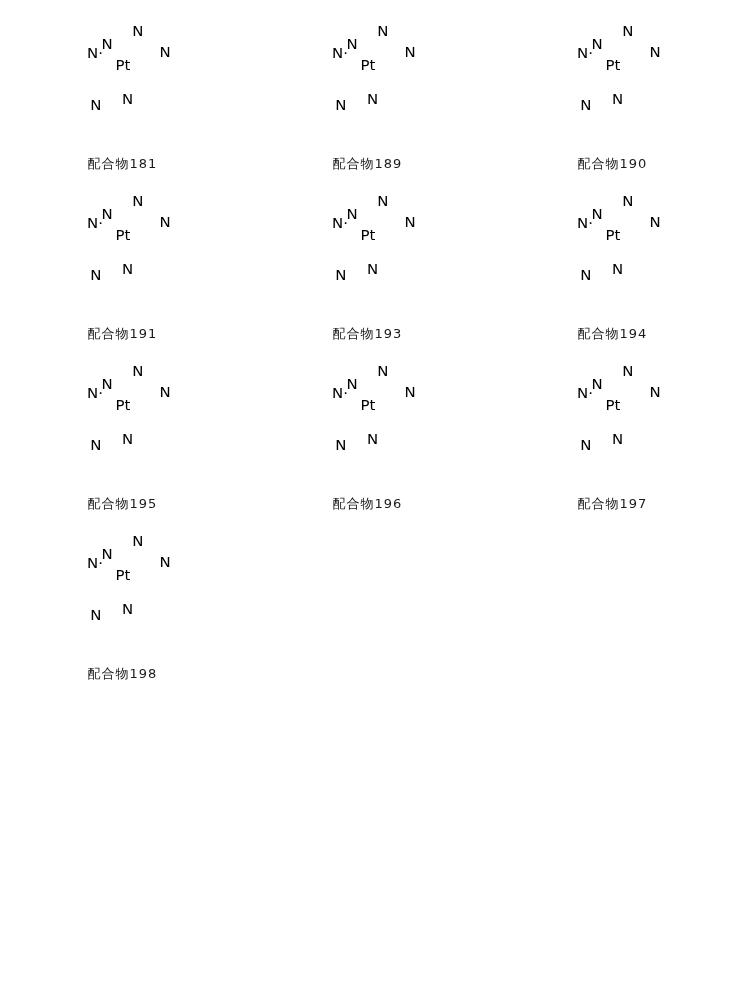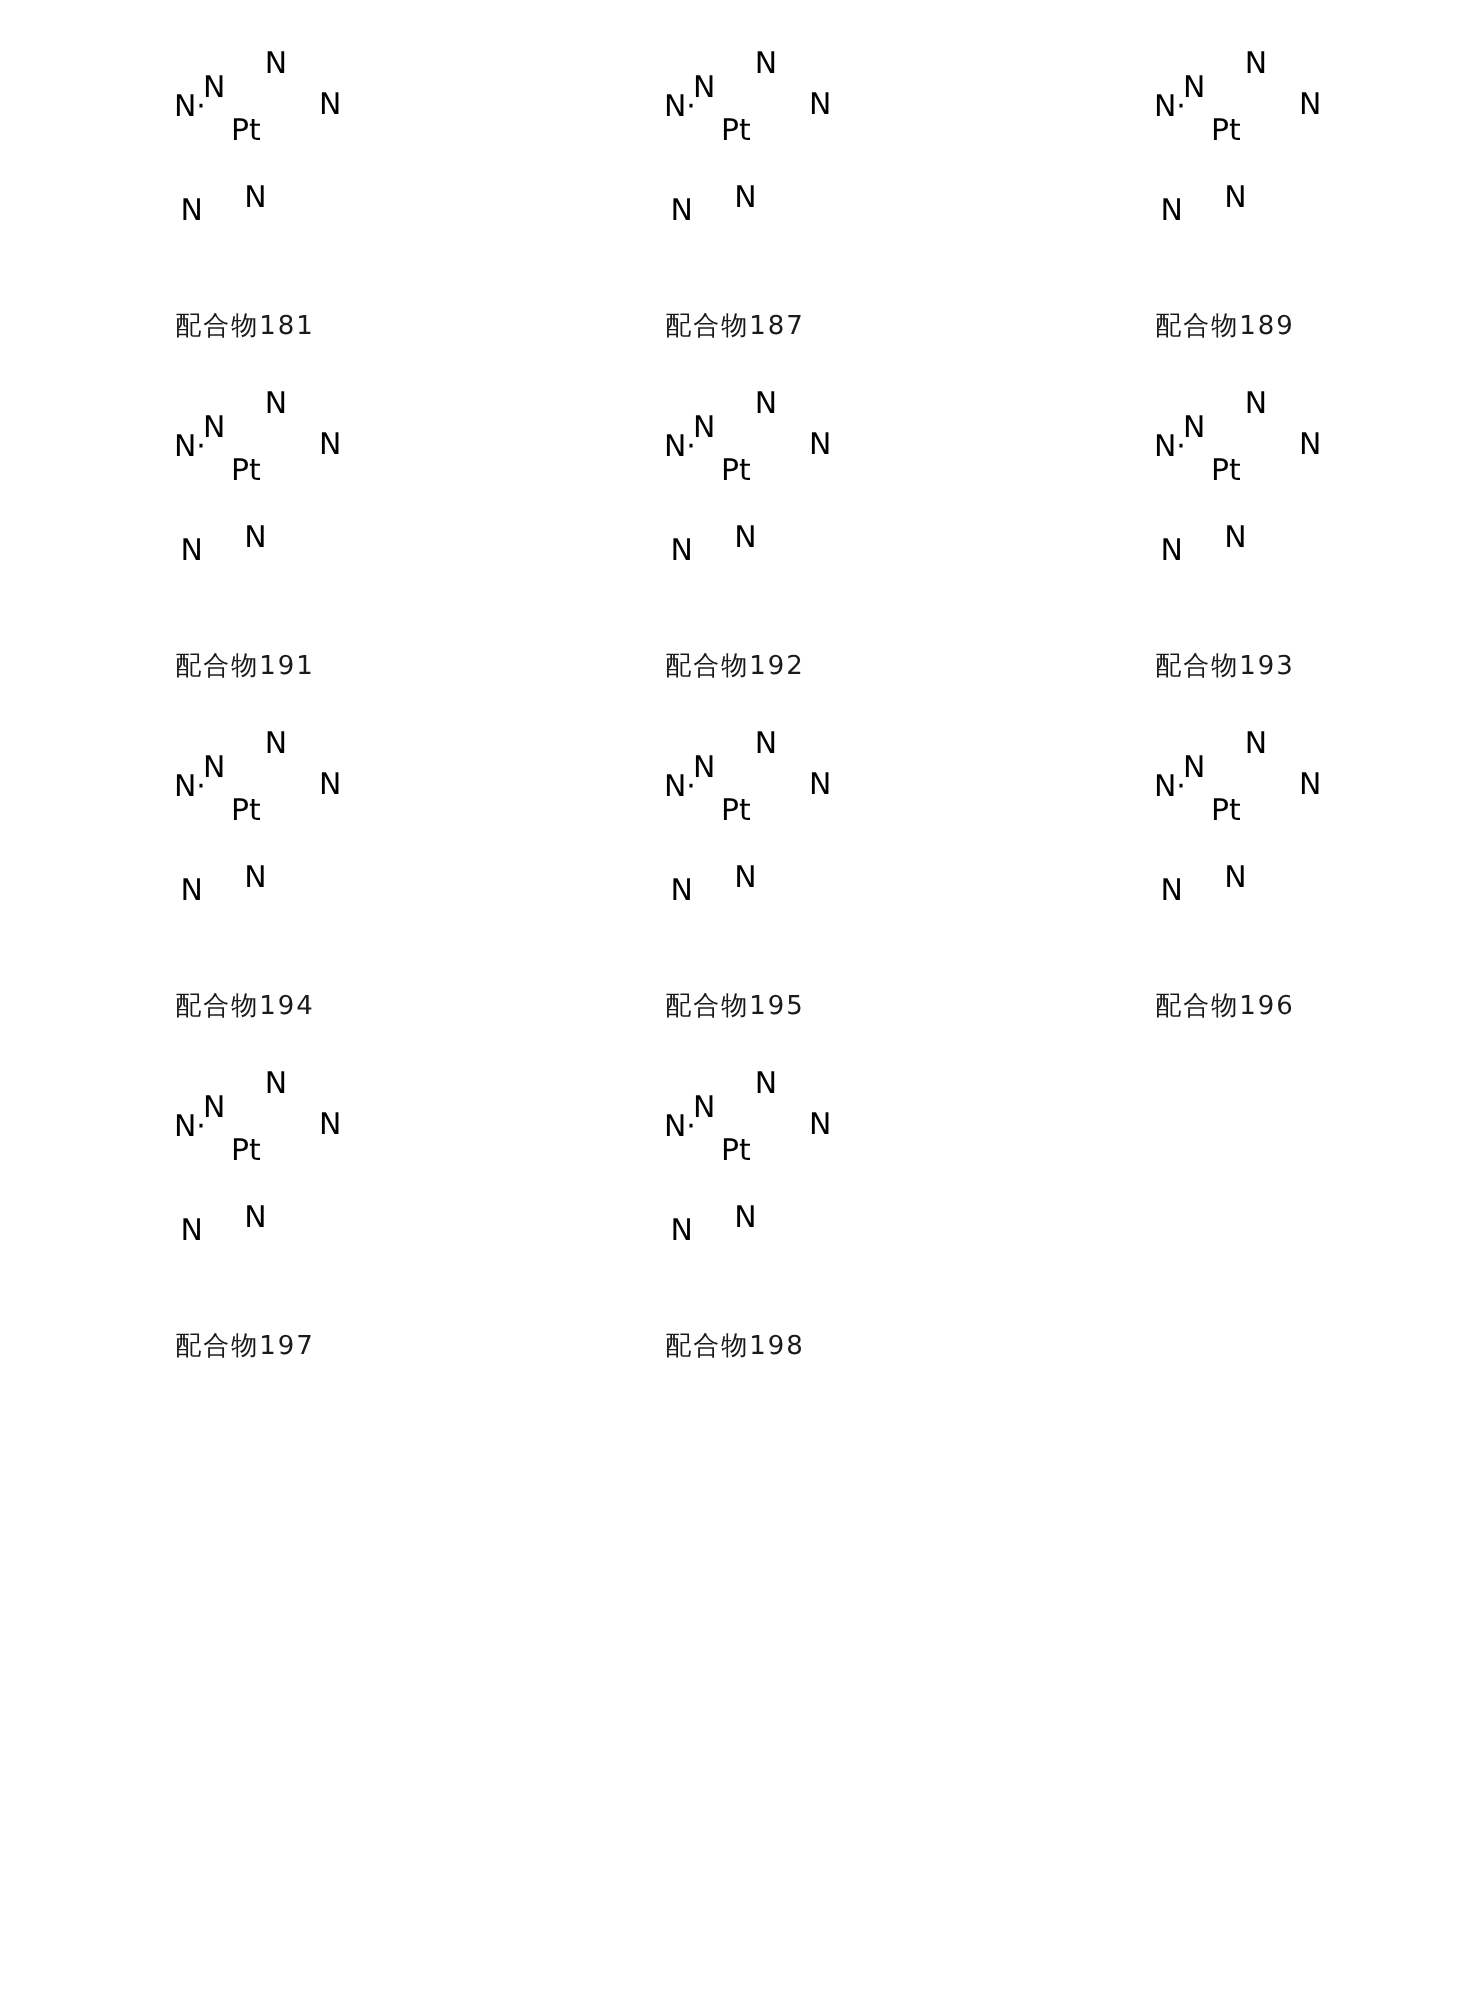--- a/index.html
+++ b/index.html
@@ -197,47 +197,40 @@
   <figure class="cell">
       <svg class="structure" viewBox="2 -14 180 152">
         <use href="#core" xlink:href="#core"></use>
         <use href="#sub-isopropyl" xlink:href="#sub-isopropyl"></use>
       </svg>
       <figcaption class="cap">配合物181</figcaption>
     </figure>
   <figure class="cell">
       <svg class="structure" viewBox="2 -14 180 152">
         <use href="#core" xlink:href="#core"></use>
-        <use href="#sub-dipp" xlink:href="#sub-dipp"></use>
-      </svg>
-      <figcaption class="cap">配合物187</figcaption>
-    </figure>
-  <figure class="cell">
-      <svg class="structure" viewBox="2 -14 180 152">
-        <use href="#core" xlink:href="#core"></use>
         <use href="#sub-isopropyl" xlink:href="#sub-isopropyl"></use>
         <use href="#top-phenyl" xlink:href="#top-phenyl"></use>
       </svg>
       <figcaption class="cap">配合物189</figcaption>
     </figure>
   <figure class="cell">
       <svg class="structure" viewBox="2 -14 180 152">
         <use href="#core" xlink:href="#core"></use>
+        <use href="#sub-isobutyl" xlink:href="#sub-isobutyl"></use>
+        <use href="#top-phenyl" xlink:href="#top-phenyl"></use>
+      </svg>
+      <figcaption class="cap">配合物190</figcaption>
+    </figure>
+  <figure class="cell">
+      <svg class="structure" viewBox="2 -14 180 152">
+        <use href="#core" xlink:href="#core"></use>
         <use href="#sub-phenyl" xlink:href="#sub-phenyl"></use>
         <use href="#top-phenyl" xlink:href="#top-phenyl"></use>
       </svg>
       <figcaption class="cap">配合物191</figcaption>
-    </figure>
-  <figure class="cell">
-      <svg class="structure" viewBox="2 -14 180 152">
-        <use href="#core" xlink:href="#core"></use>
-        <use href="#sub-phenyl" xlink:href="#sub-phenyl"></use>
-        <use href="#top-phenyl" xlink:href="#top-phenyl"></use>
-      </svg>
-      <figcaption class="cap">配合物192</figcaption>
     </figure>
   <figure class="cell">
       <svg class="structure" viewBox="2 -14 180 152">
         <use href="#core" xlink:href="#core"></use>
         <use href="#sub-mesityl" xlink:href="#sub-mesityl"></use>
         <use href="#top-phenyl" xlink:href="#top-phenyl"></use>
       </svg>
       <figcaption class="cap">配合物193</figcaption>
     </figure>
   <figure class="cell">

